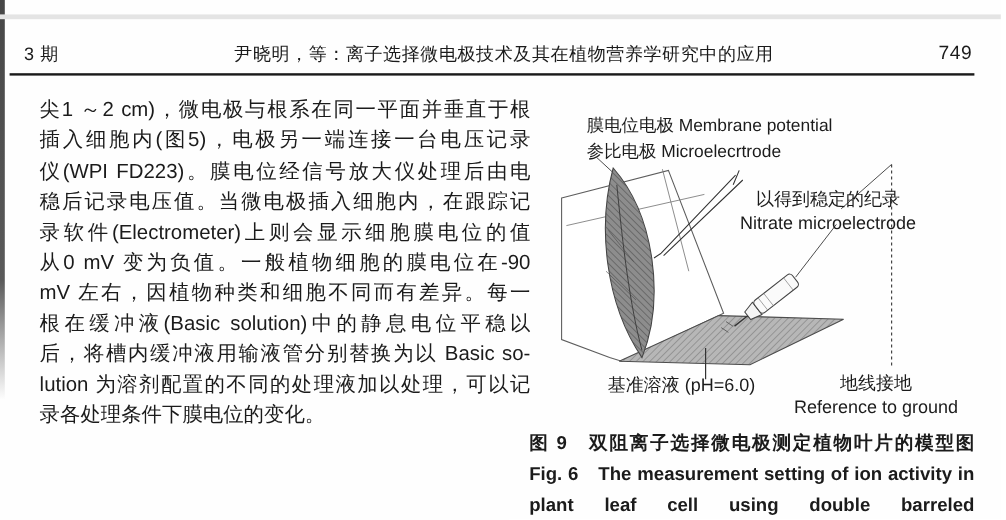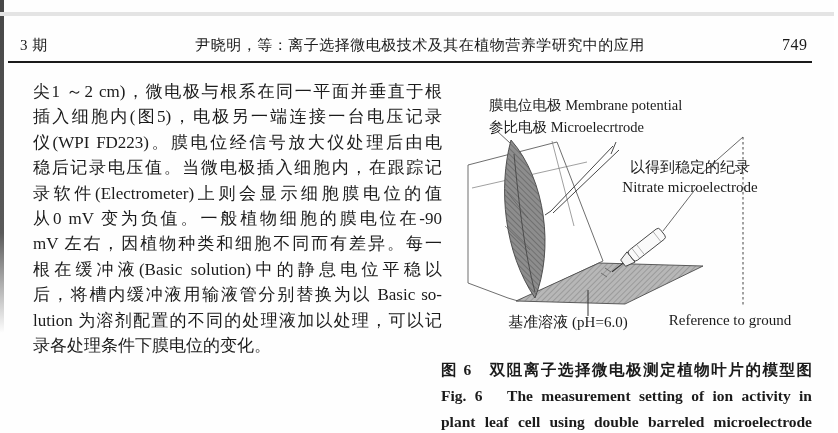--- a/index.html
+++ b/index.html
@@ -1,17 +1,17 @@
 <!DOCTYPE html>
 <html><head>
 <meta charset="utf-8">
 <style>
   html,body{margin:0;padding:0;background:#ffffff;}
   #page{position:relative;width:834px;height:433px;background:#fefefe;overflow:hidden;
-        font-family:Liberation Serif, serif;color:#1b1b1b;}
+        font-family:Liberation Sans, sans-serif;color:#1b1b1b;}
   
   #left-bar{position:absolute;left:0;top:0;width:4px;height:333px;
             background:linear-gradient(#474747,#5a5a5a 70%,rgba(120,120,120,0));}
   #top-band{position:absolute;left:0;top:12px;width:838px;height:4px;background:#e4e4e4;}
   
   .hdr{position:absolute;top:36px;font-size:15px;letter-spacing:.5px;}
   #hdr-issue{left:20px;}
   #hdr-title{left:110px;width:620px;text-align:center;}
   #hdr-page{left:782px;font-size:16px;}
   #hdr-rule{position:absolute;left:8px;top:61px;width:804px;height:2px;background:#1a1a1a;}
@@ -101,22 +101,23 @@
   <div id="lbl-membrane" class="flabel">膜电位电极 Membrane potential</div>
   <div id="lbl-reference" class="flabel">参比电极 Microelecrtrode</div>
   <div id="lbl-ion" class="flabel">
     <div>以得到稳定的纪录</div>
     <div>Nitrate microelectrode</div>
   </div>
   <div id="lbl-solution" class="flabel">
     <div>基准溶液 (pH=6.0)</div>
   </div>
   <div id="lbl-ground" class="flabel">
+    <div>地线接地</div>
     <div>Reference to ground</div>
   </div>
 
   <div id="caption">
-    <div class="cap-line">图 6　双阻离子选择微电极测定植物叶片的模型图</div>
+    <div class="cap-line">图 9　双阻离子选择微电极测定植物叶片的模型图</div>
     <div class="cap-line">Fig. 6　The measurement setting of ion activity in</div>
     <div class="cap-line">plant leaf cell using double barreled microelectrode</div>
   </div>
 
 </div>
 
 </body></html>

